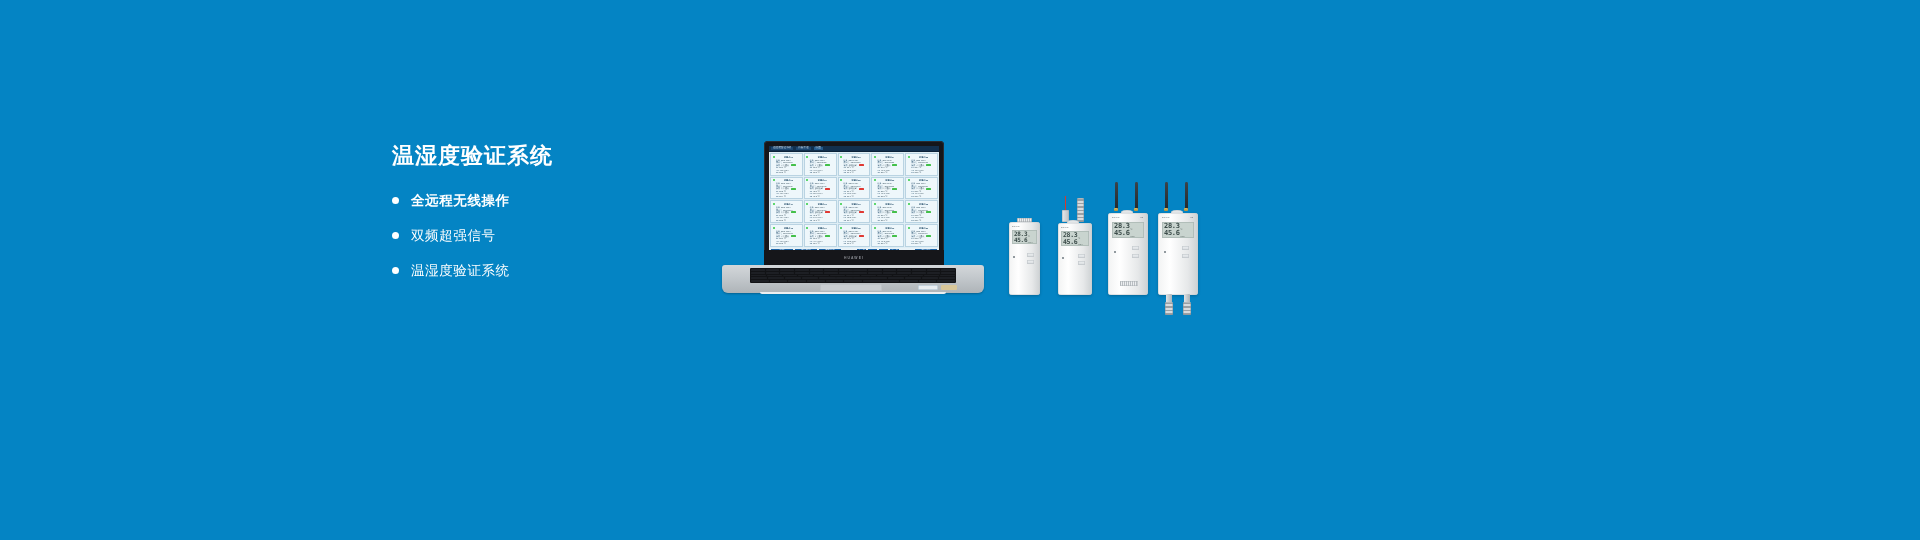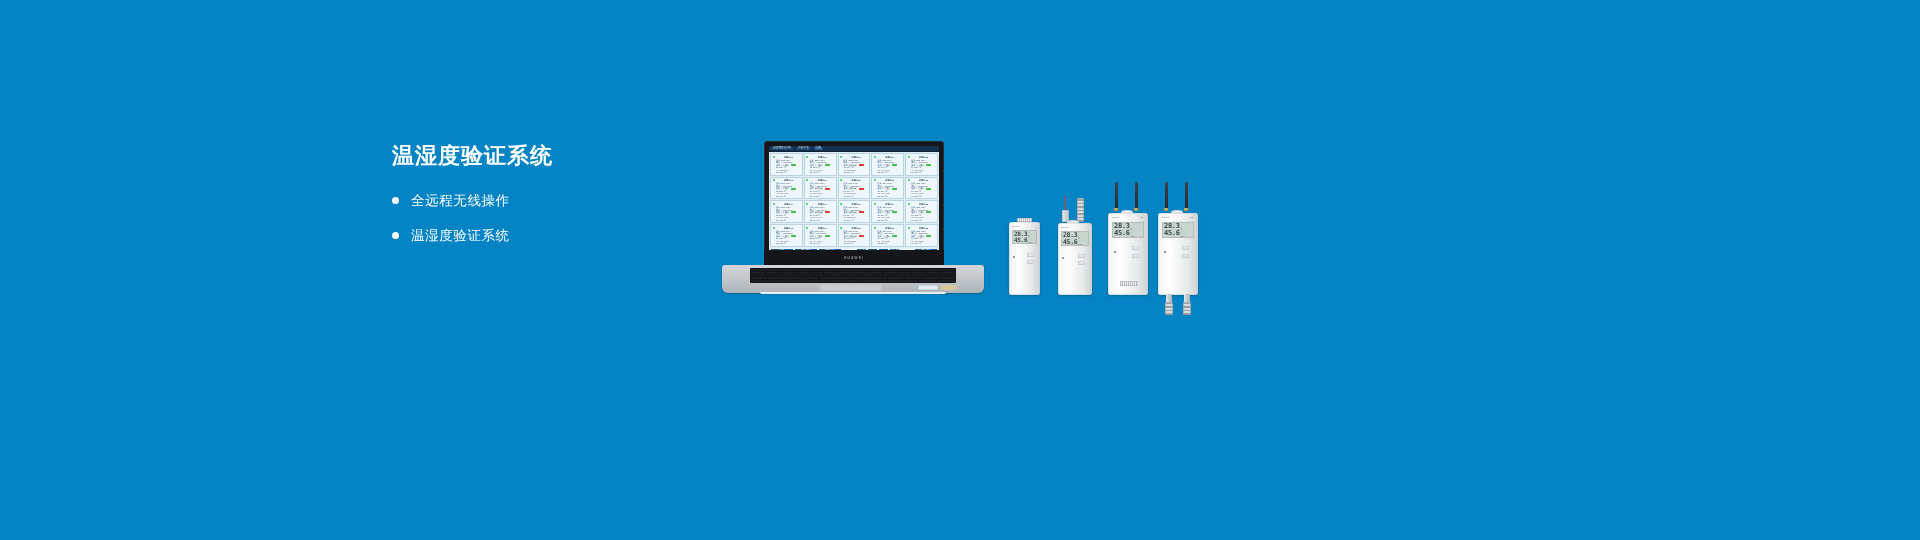--- a/index.html
+++ b/index.html
@@ -17,21 +17,21 @@
     font-size:22px; font-weight:bold; color:#ffffff;
     letter-spacing:1px; line-height:1.2; white-space:nowrap;
   }
   .copy .sub {
     margin-top:17px; font-size:13.5px; color:#eaf4fb;
     letter-spacing:.4px; white-space:nowrap; font-weight:400;
   }
   .bullets { margin-top:19px; }
   .bullet { display:flex; align-items:center; height:25px; margin-bottom:1px; }
   .bullet + .bullet { margin-top:0px; }
-  .bullets .bullet:nth-child(1){ margin-bottom:10px; }
+  .bullets .bullet:nth-child(1){ margin-bottom:10px;font-weight:bold; }
   .bullets .bullet:nth-child(2){ margin-bottom:10px; }
   .dot {
     width:7px; height:7px; border-radius:50%;
     background:#ffffff; margin-right:12px; flex:0 0 auto;
   }
   .bullet span.txt { font-size:13.5px; color:#ffffff; letter-spacing:.6px; white-space:nowrap; }
 
   
   .laptop { position:absolute; left:722px; top:141px; width:262px; height:156px; }
   .lid {
@@ -199,20 +199,24 @@
 <body>
 
 <div class="stage">
 
   <div class="copy">
     <h1>温湿度验证系统</h1>
     <div class="bullets">
       <div class="bullet">
         <span class="dot"></span>
         <span class="txt">全远程无线操作</span>
+      </div>
+      <div class="bullet">
+        <span class="dot"></span>
+        <span class="txt">双频超强信号</span>
       </div>
       <div class="bullet">
         <span class="dot"></span>
         <span class="txt">温湿度验证系统</span>
       </div>
     </div>
   </div>
 
   <div class="laptop">
 

